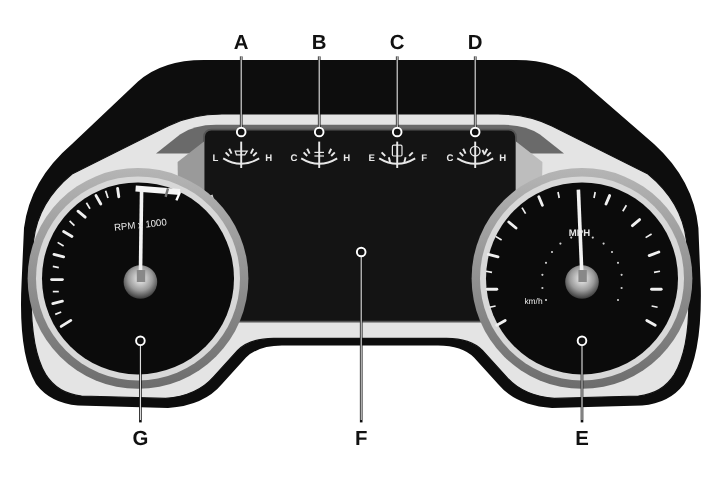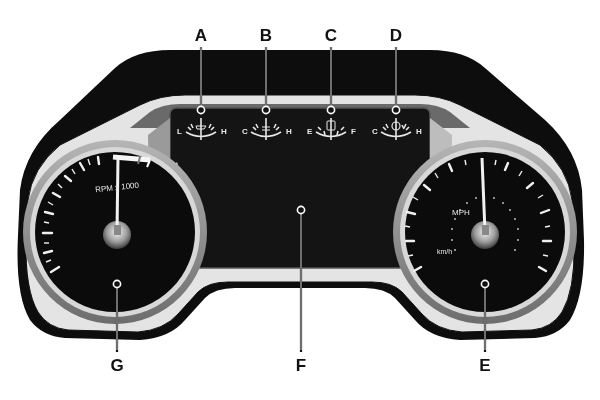--- a/index.html
+++ b/index.html
@@ -195,21 +195,21 @@
   <span class="gtxt" style="left:221px;top:127px;">H</span>
   <span class="gtxt" style="left:242px;top:127px;">C</span>
   <span class="gtxt" style="left:286px;top:127px;">H</span>
   <span class="gtxt" style="left:307px;top:127px;">E</span>
   <span class="gtxt" style="left:351px;top:127px;">F</span>
   <span class="gtxt" style="left:372px;top:127px;">C</span>
   <span class="gtxt" style="left:416px;top:127px;">H</span>
 
   <span class="gtxt" style="left:95px;top:183px;font-size:8px;font-weight:normal;transform:rotate(-6deg);">RPM x 1000</span>
 
-  <span class="gtxt" style="left:452px;top:190px;font-size:8px;font-weight:normal;margin-top:18px;">MPH</span>
+  <span class="gtxt" style="left:474px;top:190px;font-size:8px;font-weight:bold;">MPH</span>
   <span class="gtxt" style="left:437px;top:248px;font-size:7px;font-weight:normal;">km/h</span>
 
   <span class="callout" style="left:201px;top:26px;">A</span>
   <span class="callout" style="left:266px;top:26px;">B</span>
   <span class="callout" style="left:331px;top:26px;">C</span>
   <span class="callout" style="left:396px;top:26px;">D</span>
   <span class="callout" style="left:485px;top:356px;">E</span>
   <span class="callout" style="left:301px;top:356px;">F</span>
   <span class="callout" style="left:117px;top:356px;">G</span>
 </div>

